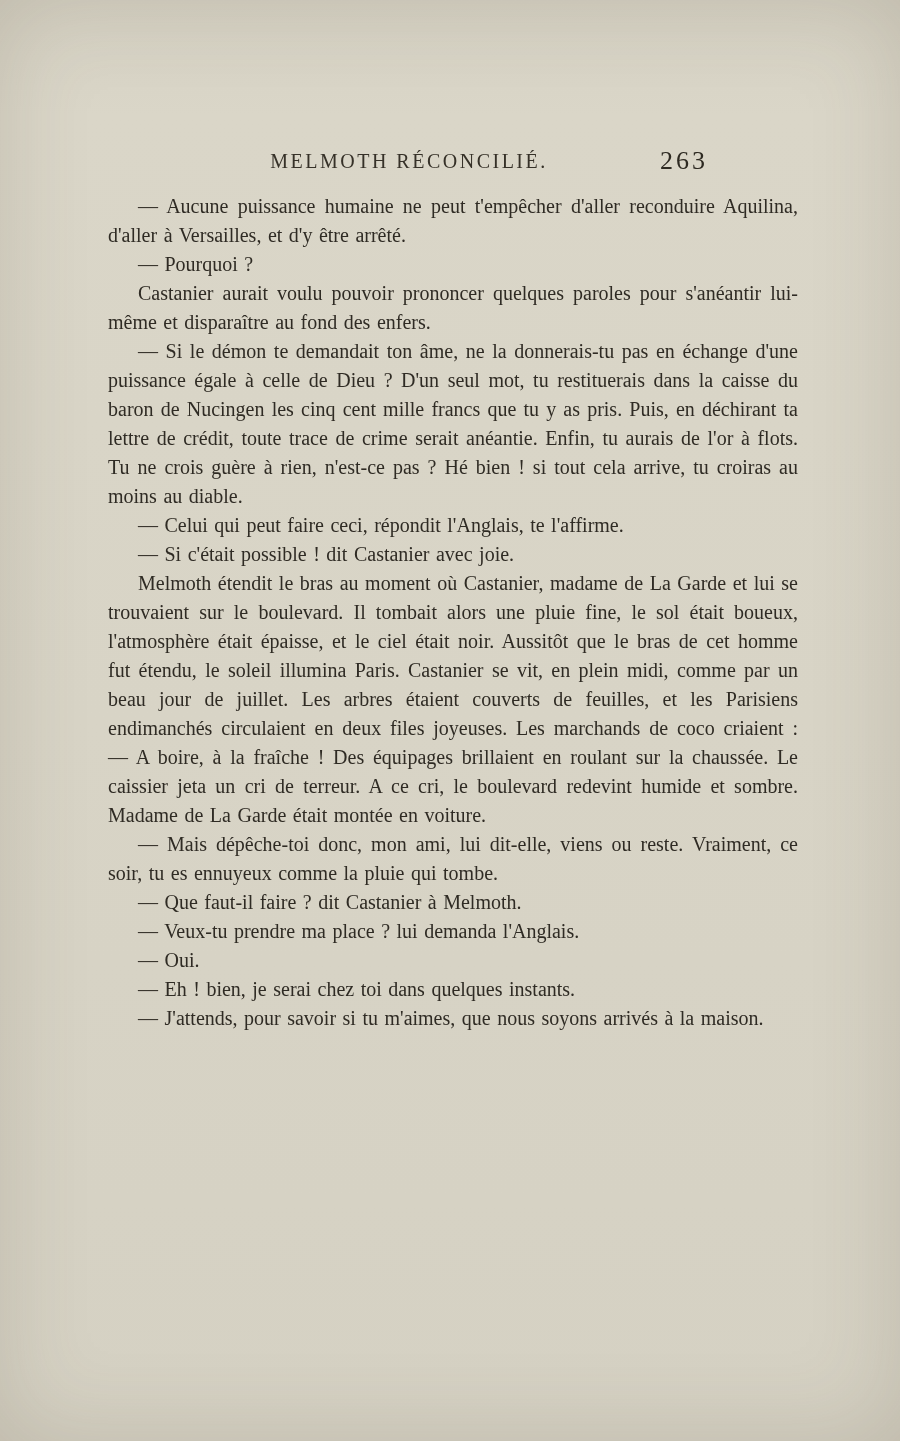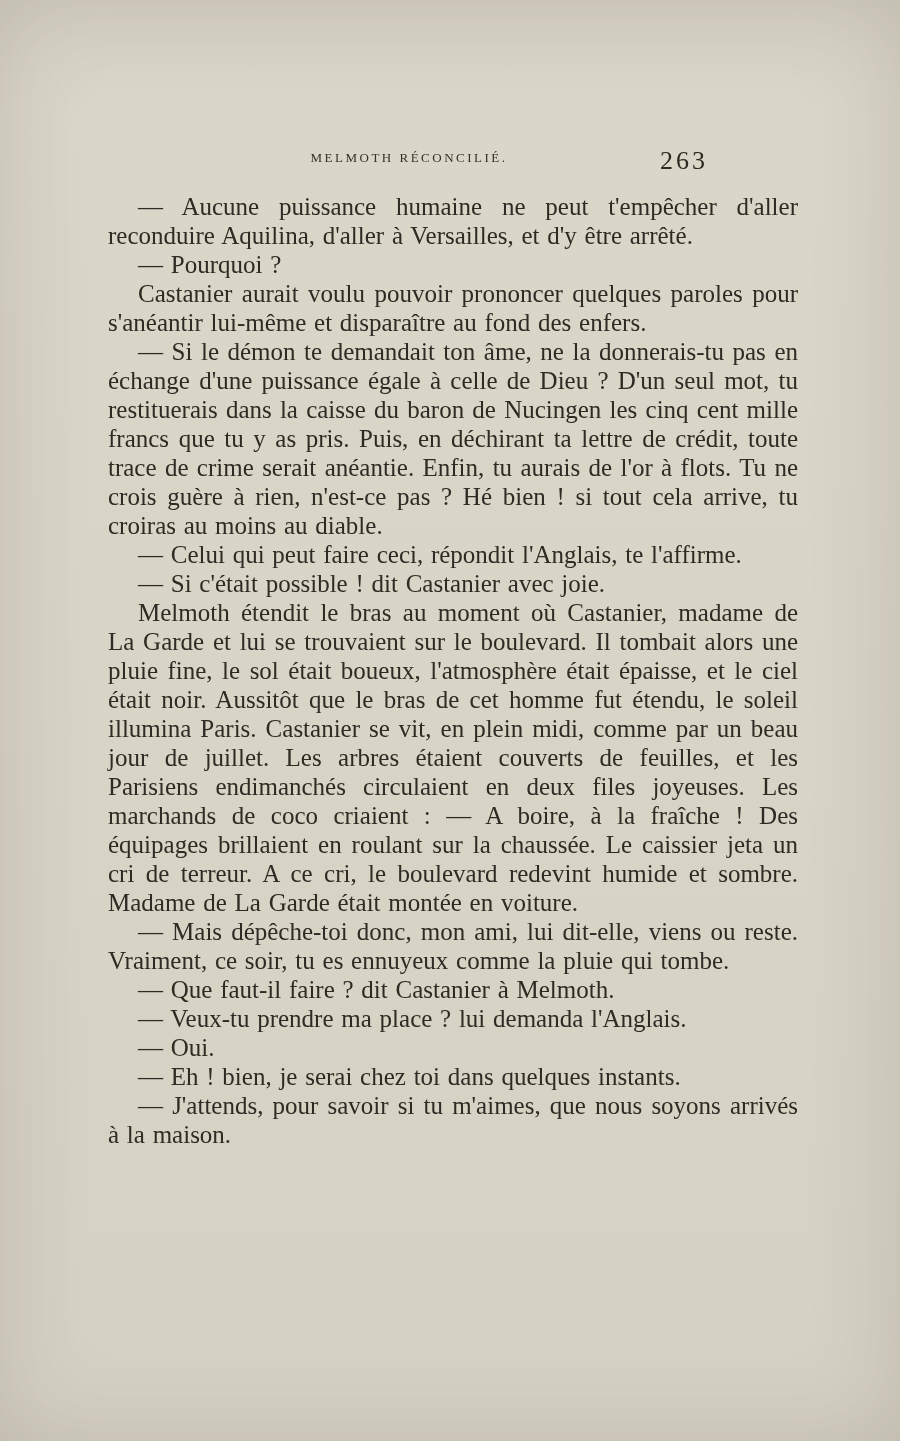--- a/index.html
+++ b/index.html
@@ -28,36 +28,36 @@
   .header {
     position: relative;
     height: 30px;
     margin-bottom: 12px;
   }
   .running-title {
     position: absolute;
     left: 0;
     right: 88px;
     text-align: center;
-    font-size: 13px;
+    font-size: 20px;
     letter-spacing: 2.5px;
     color: #363128;
     white-space: nowrap;
   }
   .page-num {
     position: absolute;
     right: 90px;
     top: -4px;
     font-size: 26px;
     letter-spacing: 3px;
     color: #2e2a22;
   }
   .body-text p {
     margin: 0;
-    font-size: 25px;
+    font-size: 20px;
     line-height: 29px;
     text-align: justify;
     text-indent: 30px;
     word-spacing: 1.5px;
     color: #2f2b24;
   }
 </style>
 </head>
 <body>
 

